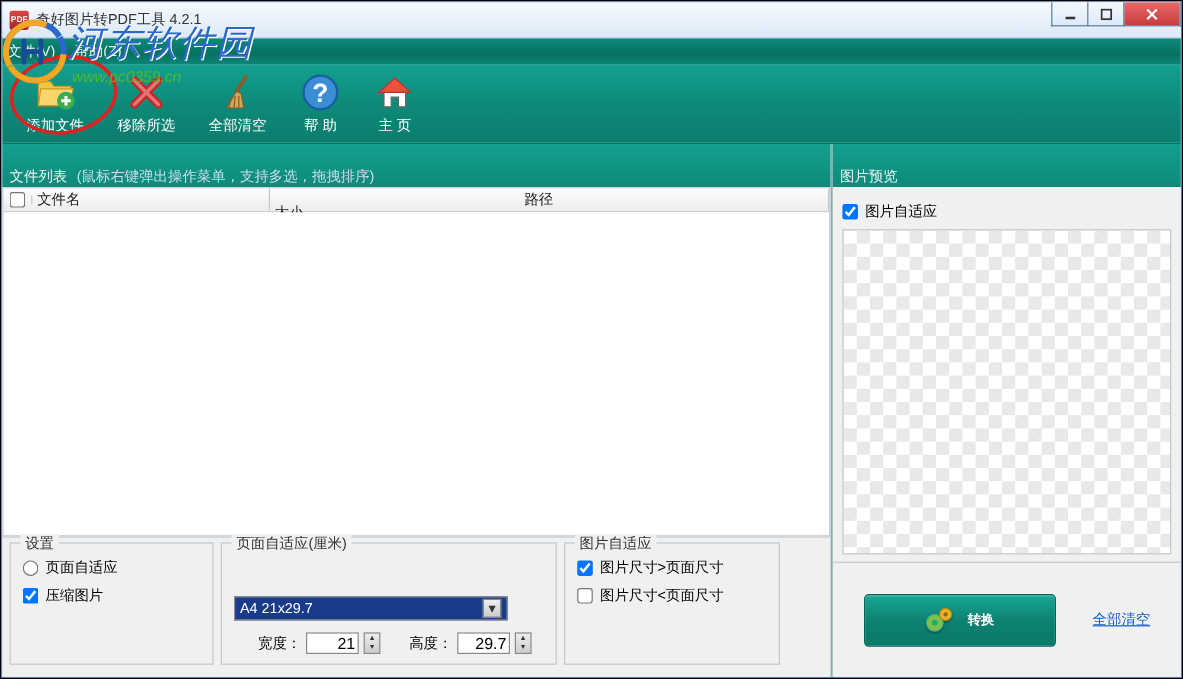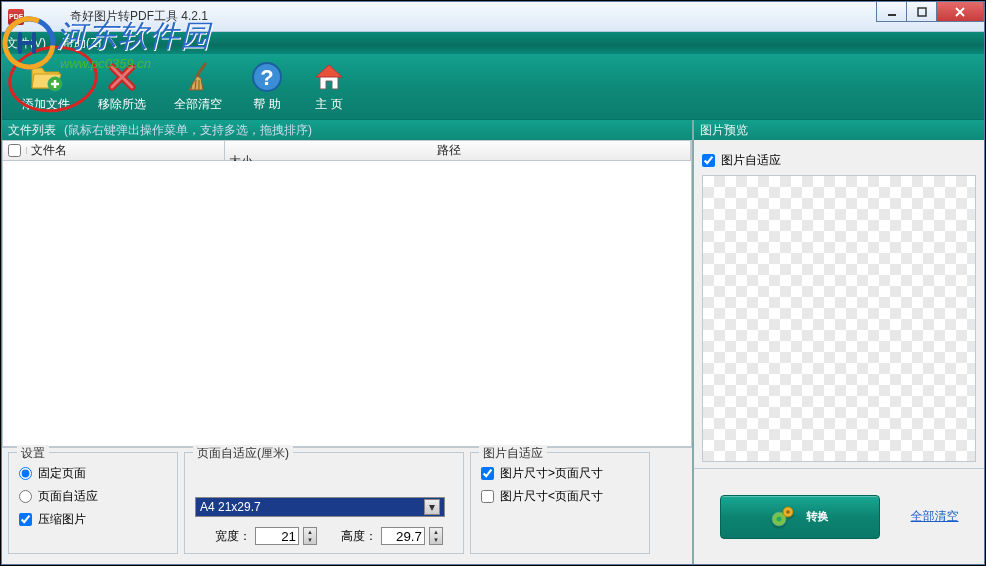--- a/index.html
+++ b/index.html
@@ -1,54 +1,54 @@
 <!DOCTYPE html>
 <html><head>
 <meta charset="utf-8">
 <style>
 * { box-sizing: border-box; margin: 0; padding: 0; }
 body { font-family: "Microsoft YaHei", SimSun, sans-serif; font-size: 12px; background: #000; width: 986px; height: 566px; overflow: hidden; position: relative; }
 .window { width: 984px; height: 564px; margin: 1px; background: #fff; border: 1px solid #5a7aa0; display: flex; flex-direction: column; position: relative; }
 .titlebar { height: 30px; background: linear-gradient(#f5f9fd, #dde9f7); display: flex; align-items: center; padding-left: 6px; border-bottom: 1px solid #b8c8dc; }
 .titlebar .ticon { width: 16px; height: 16px; background: linear-gradient(#d44,#a22); border-radius: 2px; margin-right: 6px; display: flex; align-items: center; justify-content: center; font-size: 7px; color: #fff; font-weight: bold; }
-.titlebar .title { color: #333; margin-left: 40px; }
+.titlebar .title { color: #333; }
 .winbtns { position: absolute; right: 0; top: 0; display: flex; }
 .winbtn { width: 30px; height: 20px; border: 1px solid #5a7aa0; border-top: none; background: linear-gradient(#f5f9fd,#dde9f7); display: flex; align-items: center; justify-content: center; cursor: pointer; }
 .winbtn.min { border-right: none; }
 .winbtn.max { border-right: none; }
 .winbtn.close { width: 48px; background: linear-gradient(#e56a6a,#c83c3c); color: #fff; }
 .winbtn svg { width: 10px; height: 10px; }
 .menubar { height: 22px; background: linear-gradient(#0b8a7a,#087060 60%,#0a8878); display: flex; align-items: center; padding-left: 4px; }
 .menubar span { color: #e8f5f2; margin-right: 16px; cursor: pointer; }
 .toolbar { height: 66px; background: linear-gradient(#13a08e,#0e8a79 50%,#0c7d6e); display: flex; align-items: center; padding-left: 20px; gap: 28px; border-bottom: 1px solid #076; }
 .tbtn { display: flex; flex-direction: column; align-items: center; cursor: pointer; color: #fff; font-size: 12px; gap: 2px; }
 .tbtn .ic { width: 34px; height: 34px; display: flex; align-items: center; justify-content: center; }
 .mainrow { flex: 1; display: flex; min-height: 0; }
 .leftcol { flex: 1; display: flex; flex-direction: column; border-right: 2px solid #8aa; min-width: 0; }
-.listhdr { height: 20px; background: linear-gradient(#13a08e,#0e8a79); color: #e8f5f2; display: flex; align-items: center; padding-left: 6px; gap: 8px; }
+.listhdr { height: 36px; background: linear-gradient(#13a08e,#0e8a79); color: #e8f5f2; display: flex; align-items: flex-end; padding-left: 6px; gap: 8px; }
 .listhdr .hint { color: #cde; }
 .grid { flex: 1; background: #fff; overflow: hidden; display: flex; flex-direction: column; border: 1px solid #c0c8d0; margin: 0; }
 .gridhead { display: flex; background: linear-gradient(#fdfdfd,#ececec); border-bottom: 1px solid #c0c8d0; height: 20px; align-items: stretch; }
 .gh { border-right: 1px solid #c0c8d0; display: flex; align-items: center; padding: 0 4px; font-size: 12px; color: #222; }
 .gh.chk { width: 24px; justify-content: center; }
 .gh.fname { width: 198px; }
 .gh.fsize { width: 58px; margin-top: 20px; }
 .gh.fstat { width: 150px; margin-top: 36px; }
 .gh.fpath { flex: 1; }
 .gridbody { flex: 1; background: #fff; }
 .settings { background: #f0f0f0; border-top: 1px solid #c0c8d0; padding: 4px 6px 10px; display: flex; gap: 6px; }
 .fs { border: 1px solid #c0c8d0; padding: 6px 10px 8px; position: relative; background: #f0f0f0; }
 .fs .lg { position: absolute; top: -8px; left: 8px; background: #f0f0f0; padding: 0 4px; font-size: 12px; color: #333; }
 .fs.s1 { width: 170px; }
 .fs.s2 { width: 280px; }
 .fs.s3 { width: 180px; }
 .radio, .chk { display: flex; align-items: center; gap: 6px; margin: 6px 0; cursor: pointer; }
 .radio input, .chk input { cursor: pointer; }
 .pgsize { display: flex; flex-direction: column; gap: 6px; }
-.combo { width: 250px; height: 20px; background: #1a3a8a; color: #fff; display: flex; align-items: center; padding: 0 4px; justify-content: space-between; border: 1px solid #888; cursor: pointer; margin-top: 38px; }
+.combo { width: 228px; height: 20px; background: #1a3a8a; color: #fff; display: flex; align-items: center; padding: 0 4px; justify-content: space-between; border: 1px solid #888; cursor: pointer; margin-top: 38px; }
 .combo .cbtn { width: 16px; height: 16px; background: linear-gradient(#eee,#ccc); border: 1px solid #888; display: flex; align-items: center; justify-content: center; color: #333; }
 .dims { display: flex; gap: 24px; align-items: center; margin-top: 4px; padding-left: 20px;}
 .spin { display: flex; align-items: center; gap: 4px; }
 .spin input { width: 44px; height: 18px; text-align: right; padding-right: 2px; border: 1px solid #888; }
 .spin .sbtn { width: 14px; height: 18px; background: linear-gradient(#eee,#ccc); border: 1px solid #888; display: flex; flex-direction: column; }
 .spin .sbtn div { flex: 1; display: flex; align-items: center; justify-content: center; font-size: 6px; color: #333; }
 .rightcol { width: 290px; display: flex; flex-direction: column; }
 .rightcol .listhdr { }
 .previewarea { flex: 1; padding: 6px 8px; background: #f0f0f0; display: flex; flex-direction: column; }
 .previewarea .chk { margin-bottom: 6px; }
@@ -167,24 +167,20 @@
           <div class="gh fsize">大小</div>
           <div class="gh fstat">状态</div>
           <div class="gh fpath">路径</div>
         </div>
         <div class="gridbody"></div>
       </div>
 
       <div class="settings">
         <div class="fs s1">
           <div class="lg">设置</div>
-          <label class="radio">
-              <input type="radio" name="pm" checked="" style="">
-              <span>固定页面</span>
-            </label>
           <label class="radio">
               <input type="radio" name="pm" style="">
               <span>页面自适应</span>
             </label>
           <label class="chk">
               <input type="checkbox" checked="" style="">
               <span>压缩图片</span>
             </label>
         </div>
 

